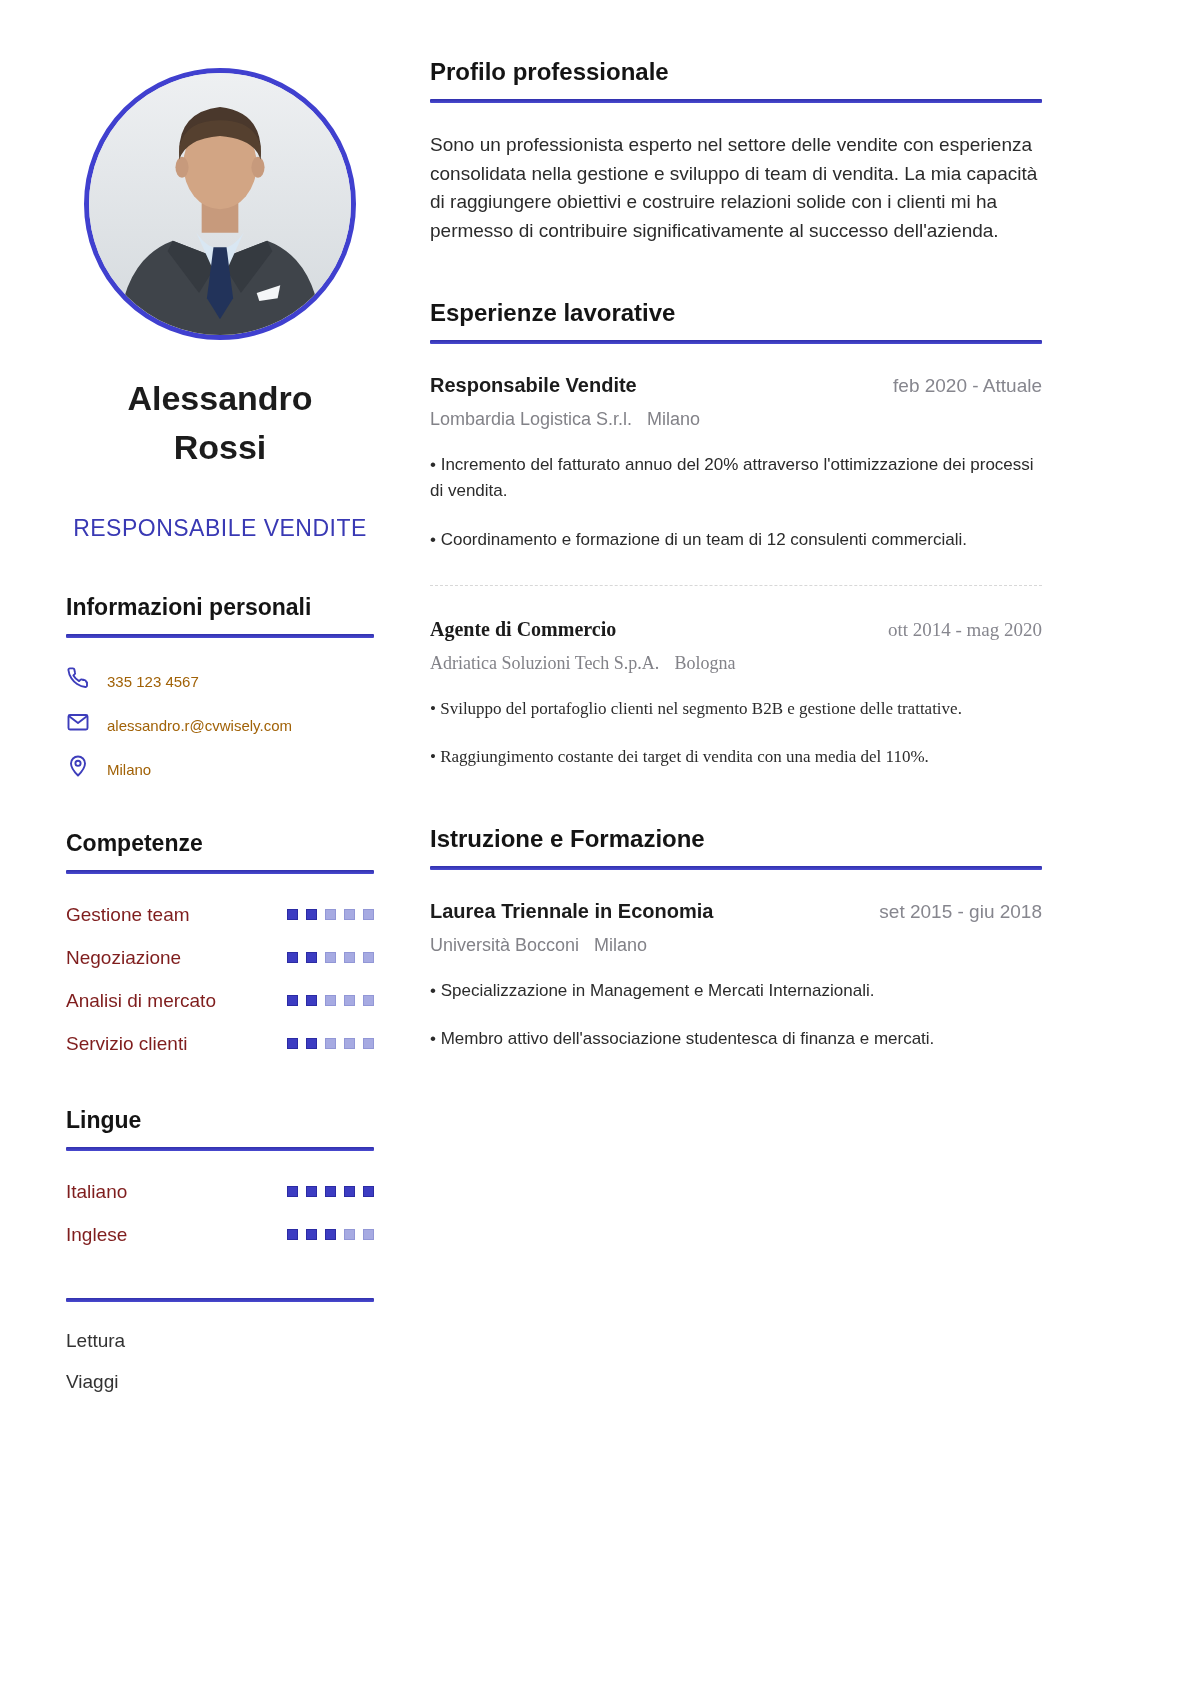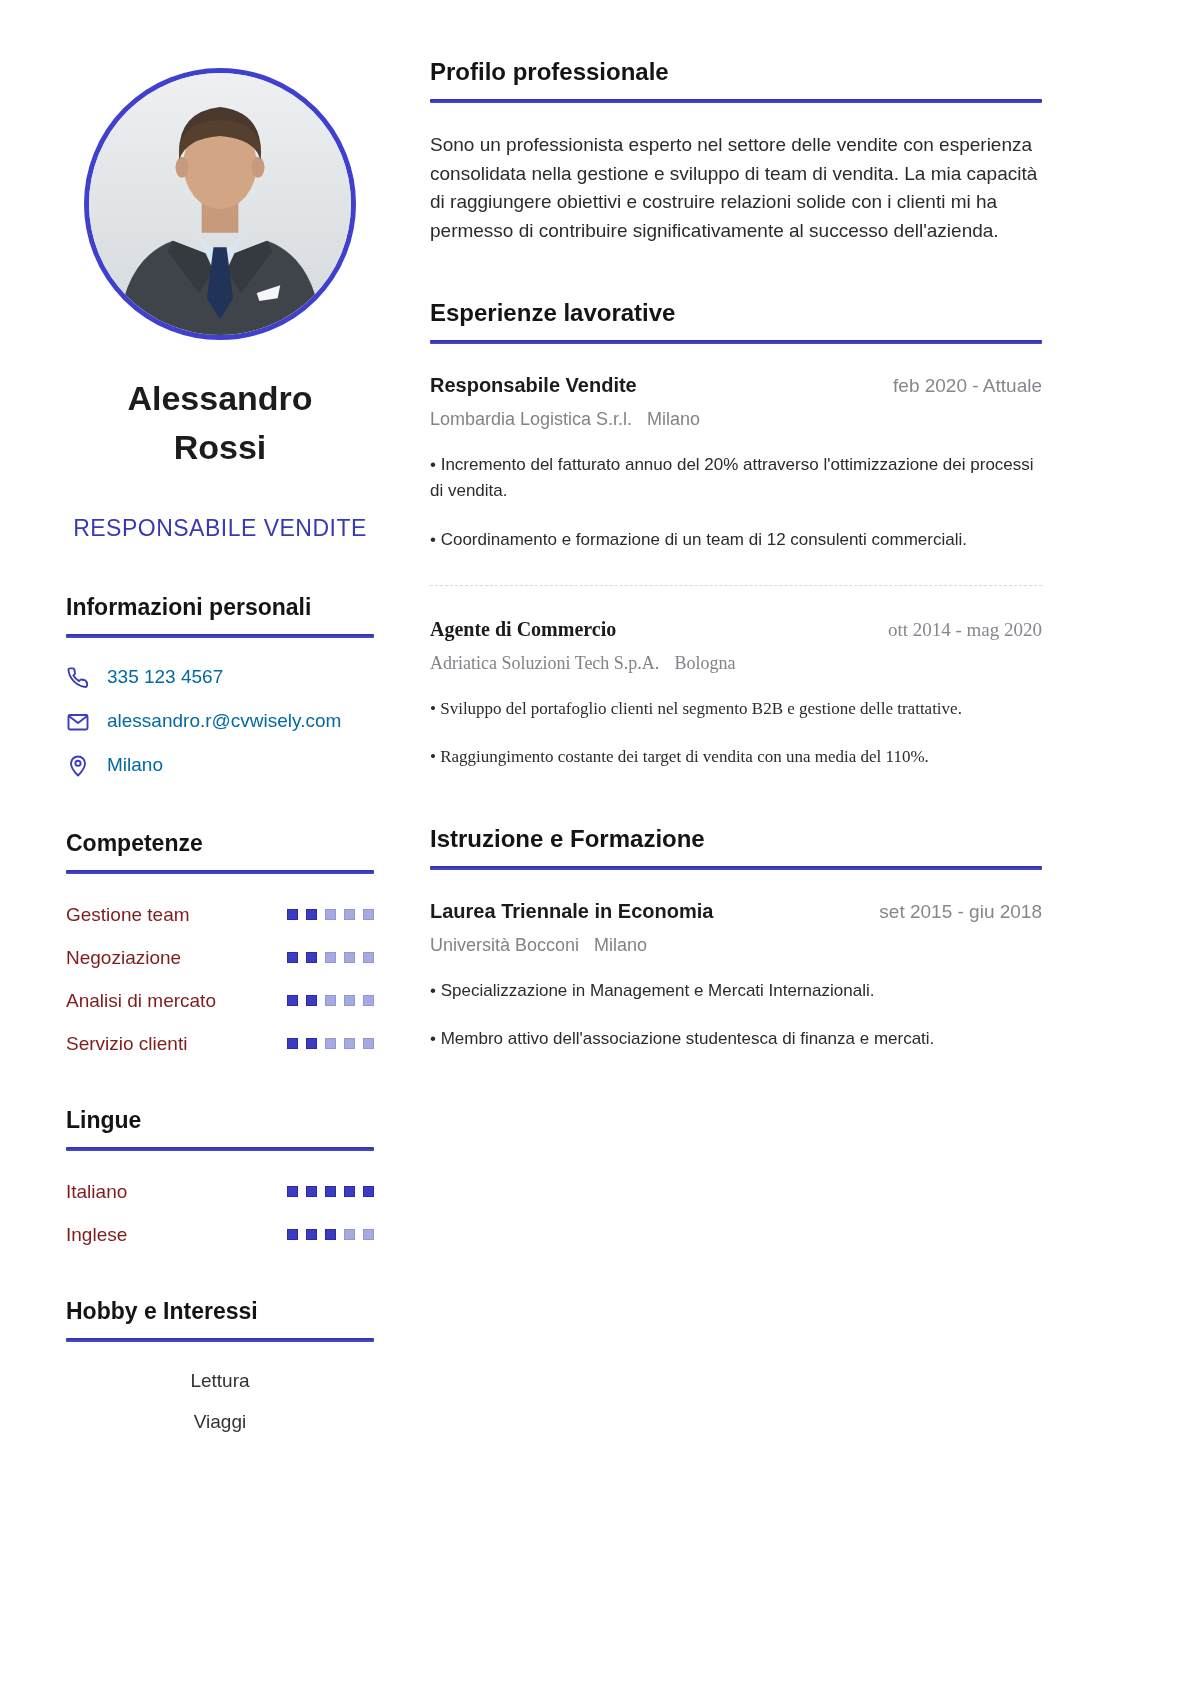--- a/index.html
+++ b/index.html
@@ -58,25 +58,25 @@
   .rule {
     height: 4px;
     margin-top: 13px;
     background: linear-gradient(#3030ad, #4a4ad0);
     border-radius: 1px;
   }
 
   .contact-list { margin-top: 28px; }
   .contact-row {
     display: flex;
-    align-items: flex-start;
+    align-items: flex-end;
     gap: 17px;
     margin-top: 20px;
-    font-size: 19px;
-    color: #0369a1;
+    font-size: 15px;
+    color: #a16207;
   }
   .contact-row:first-child { margin-top: 0; }
   .contact-row svg { width: 24px; height: 24px; flex: 0 0 24px; }
 
   .meter-list { margin-top: 30px; }
   .meter-row {
     display: flex;
     align-items: center;
     justify-content: space-between;
     margin-top: 21px;
@@ -86,21 +86,21 @@
   .meter-row:first-child { margin-top: 0; }
   .dots { display: flex; gap: 8px; }
   .dot {
     width: 11px; height: 11px;
     background: #a6aae2;
     border: 1px solid #9297d6;
   }
   .dot.filled { background: #3c3cc2; border-color: #2b2ba4; }
 
   .plain-list { margin-top: 28px; }
-  .plain-item { font-size: 19px; color: #333; margin-top: 19px; text-align: center; }
+  .plain-item { font-size: 19px; color: #333; margin-top: 19px; }
   .plain-item:first-child { margin-top: 0; }
 
   
   .right-col { flex: 1 1 auto; min-width: 0; }
 
   .main-section { margin-top: 54px; }
   .main-section:first-child { margin-top: 24px; }
   .main-heading {
     font-size: 24px;
     font-weight: bold;
@@ -295,21 +295,20 @@
               <span class="dot filled"></span>
               <span class="dot filled"></span>
               <span class="dot"></span>
               <span class="dot"></span>
             </span>
           </div>
         </div>
     </div>
 
     <div class="side-section">
-      <div class="side-heading">Hobby e Interessi</div>
       <div class="rule"></div>
       <div class="plain-list">
 
           <div class="plain-item">Lettura</div>
 
           <div class="plain-item">Viaggi</div>
         </div>
     </div>
 
   </div>

